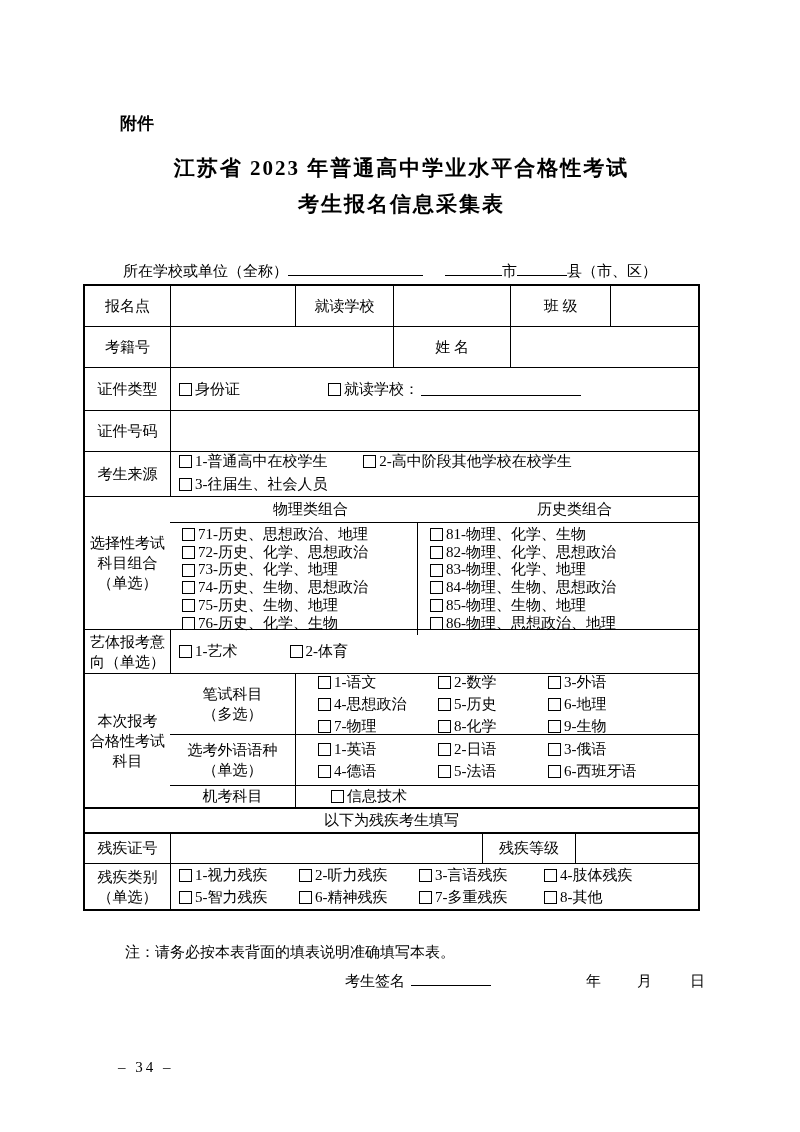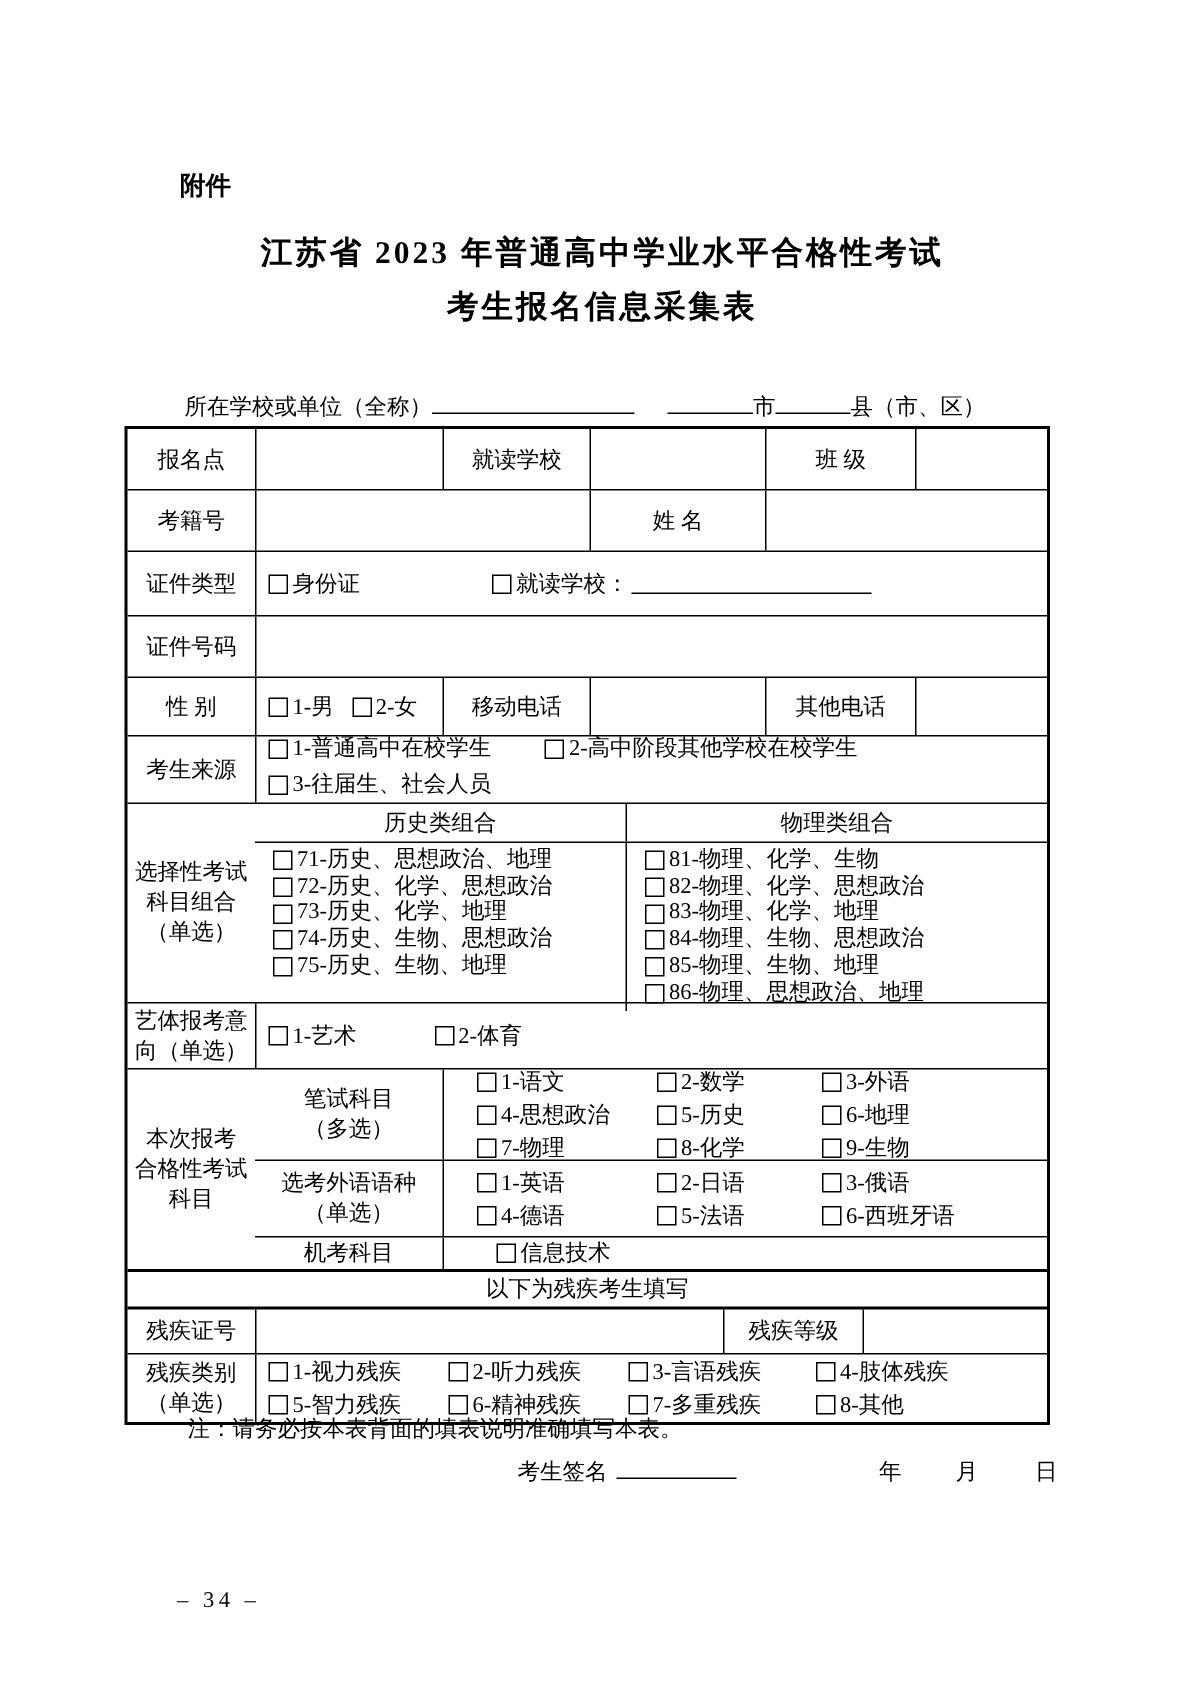--- a/index.html
+++ b/index.html
@@ -85,37 +85,20 @@
         </span>
       <span class="ul" style="width:160px;margin-left:2px"></span>
     </div>
   </div>
 
   <div class="trow" style="height:40px">
     <div class="cell center" style="width:85px">证件号码</div>
     <div class="cell fill"></div>
   </div>
 
-  <div class="trow" style="height:38px">
-    <div class="cell center" style="width:85px">性  别</div>
-    <div class="cell opts-pad" style="width:125px">
-      <span class="opt" style="margin-right:12px">
-          <span class="cbx"></span>
-          <span>1-男</span>
-        </span>
-      <span class="opt">
-          <span class="cbx"></span>
-          <span>2-女</span>
-        </span>
-    </div>
-    <div class="cell center" style="width:98px">移动电话</div>
-    <div class="cell" style="width:117px"></div>
-    <div class="cell center" style="width:100px">其他电话</div>
-    <div class="cell fill"></div>
-  </div>
 
   <div class="trow" style="height:44px">
     <div class="cell center" style="width:85px">考生来源</div>
     <div class="cell fill col" style="align-items:flex-start;padding:2px 4px 2px 8px;line-height:21px">
       <div>
         <span class="opt" style="margin-right:32px">
             <span class="cbx"></span>
             <span>1-普通高中在校学生</span>
           </span>
         <span class="opt">
@@ -133,22 +116,22 @@
   </div>
 
   <div class="trow" style="height:132px">
     <div class="cell center col" style="width:85px">
       <div>选择性考试</div>
       <div>科目组合</div>
       <div>（单选）</div>
     </div>
     <div class="vstack">
       <div class="subrow" style="height:25px;flex:0 0 auto">
+        <div class="cell center fill">物理类组合</div>
         <div class="cell center" style="width:247px;border-left:none">历史类组合</div>
-        <div class="cell center fill">物理类组合</div>
       </div>
       <div class="subrow">
         <div class="cell optlist" style="width:247px;border-left:none">
           <span class="opt">
               <span class="cbx"></span>
               <span>71-历史、思想政治、地理</span>
             </span>
           <span class="opt">
               <span class="cbx"></span>
               <span>72-历史、化学、思想政治</span>
@@ -157,20 +140,24 @@
               <span class="cbx"></span>
               <span>73-历史、化学、地理</span>
             </span>
           <span class="opt">
               <span class="cbx"></span>
               <span>74-历史、生物、思想政治</span>
             </span>
           <span class="opt">
               <span class="cbx"></span>
               <span>75-历史、生物、地理</span>
+            </span>
+          <span class="opt">
+              <span class="cbx"></span>
+              <span>76-历史、化学、生物</span>
             </span>
         </div>
         <div class="cell fill optlist">
           <span class="opt">
               <span class="cbx"></span>
               <span>81-物理、化学、生物</span>
             </span>
           <span class="opt">
               <span class="cbx"></span>
               <span>82-物理、化学、思想政治</span>

